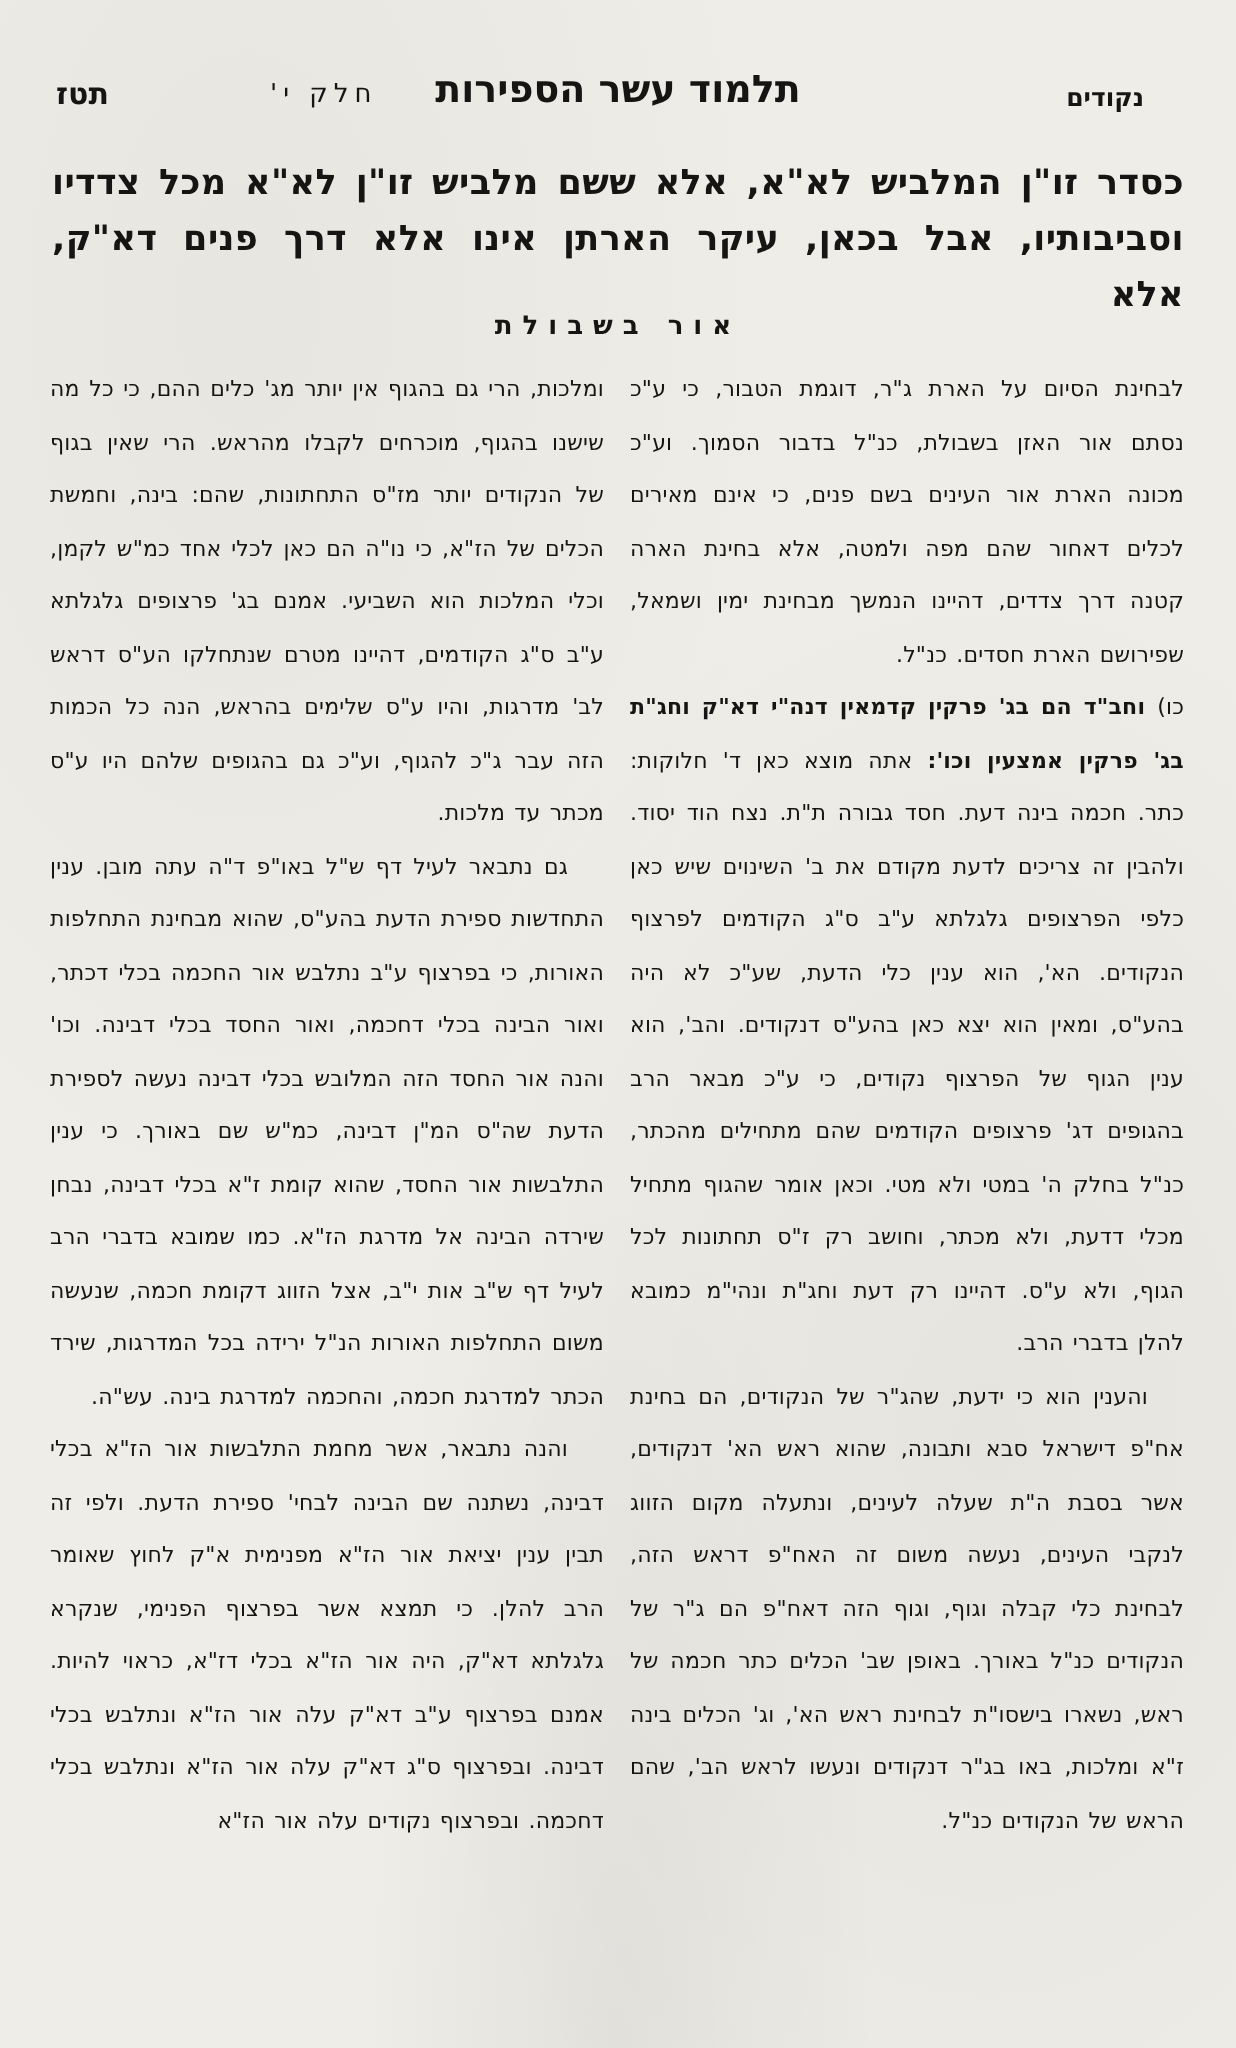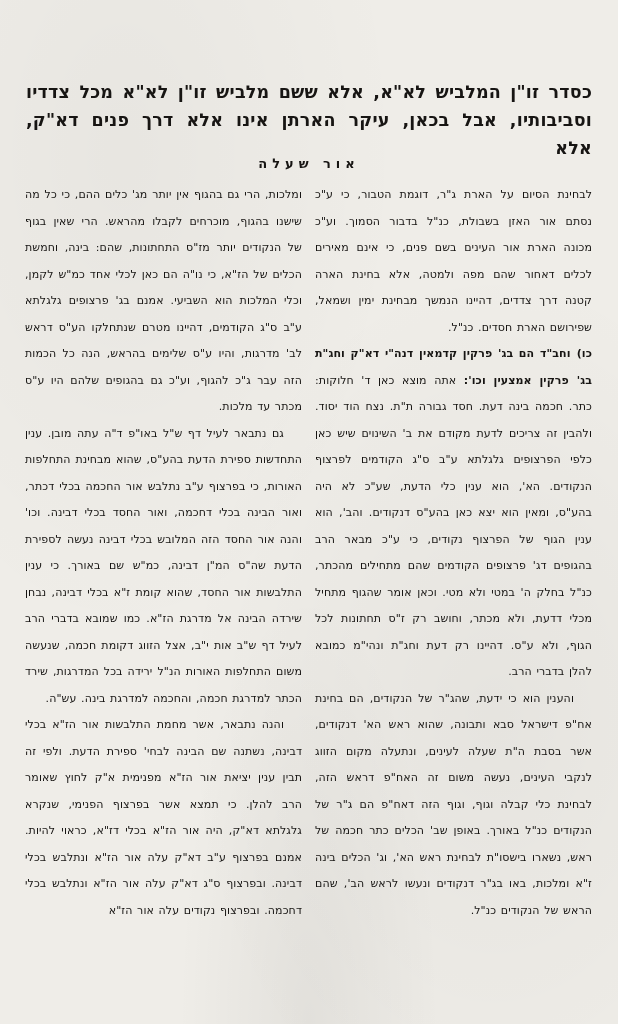--- a/index.html
+++ b/index.html
@@ -42,32 +42,38 @@
     position:absolute;top:182px;bottom:18px;
     width:277px;
     font-size:11px;line-height:26.5px;
     text-align:justify;letter-spacing:0.1px;word-spacing:1px;
     overflow:hidden;
   }
   .col-right{right:26px;}
   .col-left{right:316px;}
   .col p{margin:0;padding:0;}
   .col p.indent{text-indent:18px;}
-  .marker{font-weight:bold;padding-left:6px;}
+  .marker{font-weight:normal;padding-left:6px;}
   .bold-lead{font-weight:bold;}
 </style>
 </head>
 <body>
 
 <div class="page">
 
+  <div class="hdr">
+    <span class="page-num">תטז</span>
+    <span class="part">חלק י'</span>
+    <span class="title">תלמוד עשר הספירות</span>
+    <span class="sect">נקודים</span>
+  </div>
 
   <div class="lead">כסדר זו"ן המלביש לא"א, אלא ששם מלביש זו"ן לא"א מכל צדדיו וסביבותיו, אבל בכאן, עיקר הארתן אינו אלא דרך פנים דא"ק, אלא</div>
 
-  <div class="or-pnimi">אור שעלה</div>
+  <div class="or-pnimi">אור בשבולת</div>
 
   <div class="col col-right">
     <p>לבחינת הסיום על הארת ג"ר, דוגמת הטבור, כי ע"כ נסתם אור האזן בשבולת, כנ"ל בדבור הסמוך. וע"כ מכונה הארת אור העינים בשם פנים, כי אינם מאירים לכלים דאחור שהם מפה ולמטה, אלא בחינת הארה קטנה דרך צדדים, דהיינו הנמשך מבחינת ימין ושמאל, שפירושם הארת חסדים. כנ"ל.</p>
     <p><span class="marker">כו)</span><span class="bold-lead">וחב"ד הם בג' פרקין קדמאין דנה"י דא"ק וחג"ת בג' פרקין אמצעין וכו':</span> <span>אתה מוצא כאן ד' חלוקות: כתר. חכמה בינה דעת. חסד גבורה ת"ת. נצח הוד יסוד. ולהבין זה צריכים לדעת מקודם את ב' השינוים שיש כאן כלפי הפרצופים גלגלתא ע"ב ס"ג הקודמים לפרצוף הנקודים. הא', הוא ענין כלי הדעת, שע"כ לא היה בהע"ס, ומאין הוא יצא כאן בהע"ס דנקודים. והב', הוא ענין הגוף של הפרצוף נקודים, כי ע"כ מבאר הרב בהגופים דג' פרצופים הקודמים שהם מתחילים מהכתר, כנ"ל בחלק ה' במטי ולא מטי. וכאן אומר שהגוף מתחיל מכלי דדעת, ולא מכתר, וחושב רק ז"ס תחתונות לכל הגוף, ולא ע"ס. דהיינו רק דעת וחג"ת ונהי"מ כמובא להלן בדברי הרב.</span></p>
     <p class="indent">והענין הוא כי ידעת, שהג"ר של הנקודים, הם בחינת אח"פ דישראל סבא ותבונה, שהוא ראש הא' דנקודים, אשר בסבת ה"ת שעלה לעינים, ונתעלה מקום הזווג לנקבי העינים, נעשה משום זה האח"פ דראש הזה, לבחינת כלי קבלה וגוף, וגוף הזה דאח"פ הם ג"ר של הנקודים כנ"ל באורך. באופן שב' הכלים כתר חכמה של ראש, נשארו בישסו"ת לבחינת ראש הא', וג' הכלים בינה ז"א ומלכות, באו בג"ר דנקודים ונעשו לראש הב', שהם הראש של הנקודים כנ"ל.</p>
 
   </div>
 
   <div class="col col-left">
     <p>ומלכות, הרי גם בהגוף אין יותר מג' כלים ההם, כי כל מה שישנו בהגוף, מוכרחים לקבלו מהראש. הרי שאין בגוף של הנקודים יותר מז"ס התחתונות, שהם: בינה, וחמשת הכלים של הז"א, כי נו"ה הם כאן לכלי אחד כמ"ש לקמן, וכלי המלכות הוא השביעי. אמנם בג' פרצופים גלגלתא ע"ב ס"ג הקודמים, דהיינו מטרם שנתחלקו הע"ס דראש לב' מדרגות, והיו ע"ס שלימים בהראש, הנה כל הכמות הזה עבר ג"כ להגוף, וע"כ גם בהגופים שלהם היו ע"ס מכתר עד מלכות.</p>

